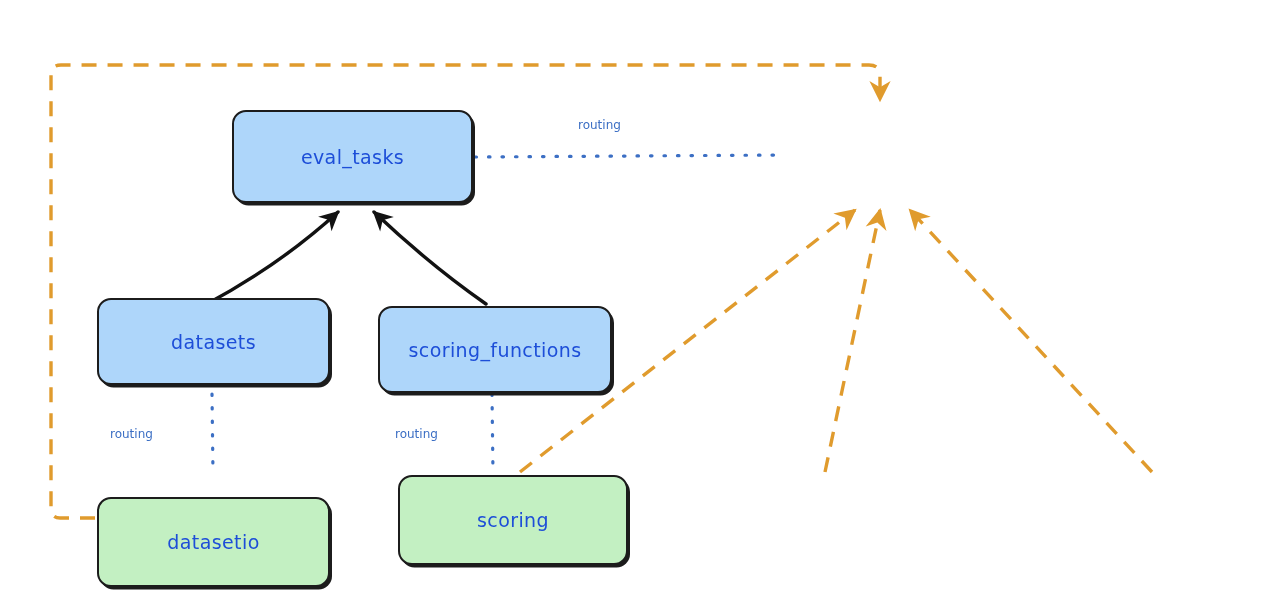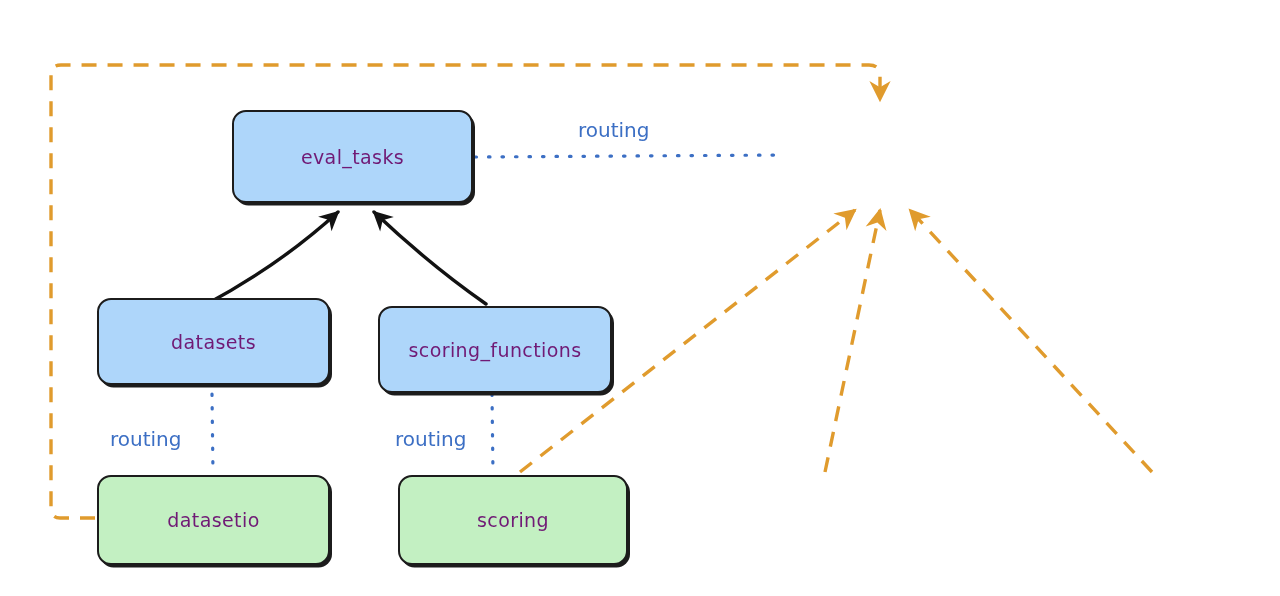--- a/index.html
+++ b/index.html
@@ -31,37 +31,37 @@
     box-sizing: border-box;
     display: flex;
     align-items: center;
     justify-content: center;
     border: 2.6px solid #1c1c1c;
     border-radius: 14px;
     box-shadow: 2.5px 3px 0 -0.5px #1c1c1c;
     font-family: "DejaVu Sans", sans-serif;
     font-size: 19px;
     letter-spacing: 0.4px;
-    color: #701a75;
+    color: #1d4ed8;
     text-align: right;
     user-select: none;
   }
   .node.blue {
     background: #aed6fa;
   }
   .node.green {
     background: #c3f0c2;
   }
   .node-label {
     pointer-events: none;
   }
   .edge-label {
     position: absolute;
     font-family: "DejaVu Sans", sans-serif;
-    font-size: 20px;
+    font-size: 12px;
     color: #3c6fc4;
     white-space: nowrap;
     user-select: none;
   }
 </style>
 </head>
 <body>
 
 <div id="canvas">
 
@@ -100,21 +100,21 @@
 
 
   <div class="node blue" style="left:97px; top:298px; width:233px; height:87px;">
     <span class="node-label">datasets</span>
   </div>
 
   <div class="node blue" style="left:378px; top:306px; width:234px; height:87px;">
     <span class="node-label">scoring_functions</span>
   </div>
 
-  <div class="node green" style="left:97px; top:475px; width:233px; height:90px;">
+  <div class="node green" style="left:97px; top:497px; width:233px; height:90px;">
     <span class="node-label">datasetio</span>
   </div>
 
   <div class="node green" style="left:390px; top:475px; width:230px; height:90px;margin-left:8px;">
     <span class="node-label">scoring</span>
   </div>
 
 
 
   <div class="edge-label" style="left:578px; top:118px;">routing</div>

